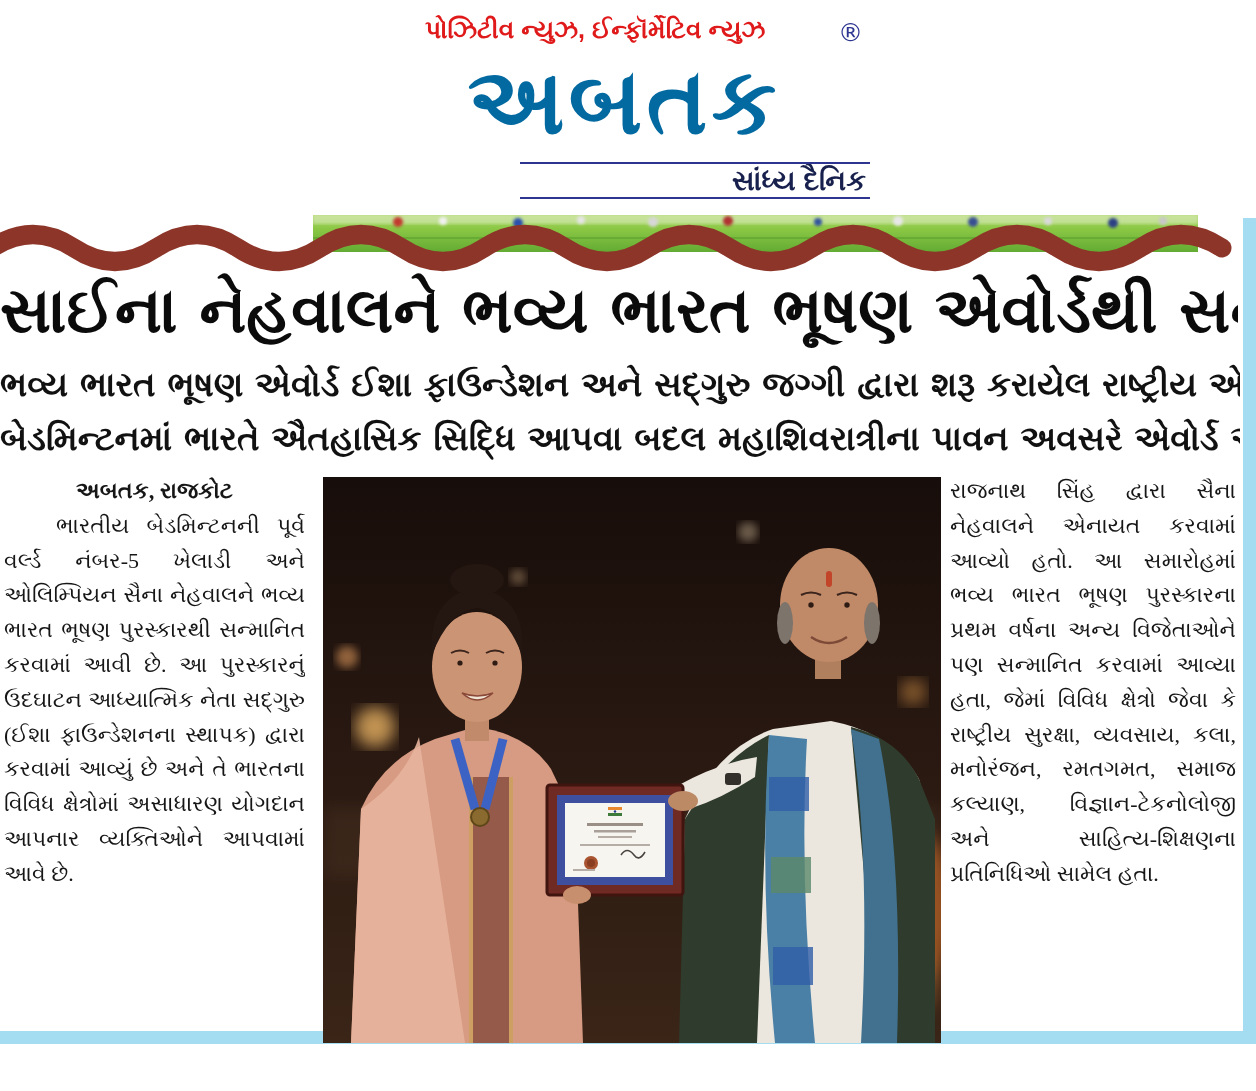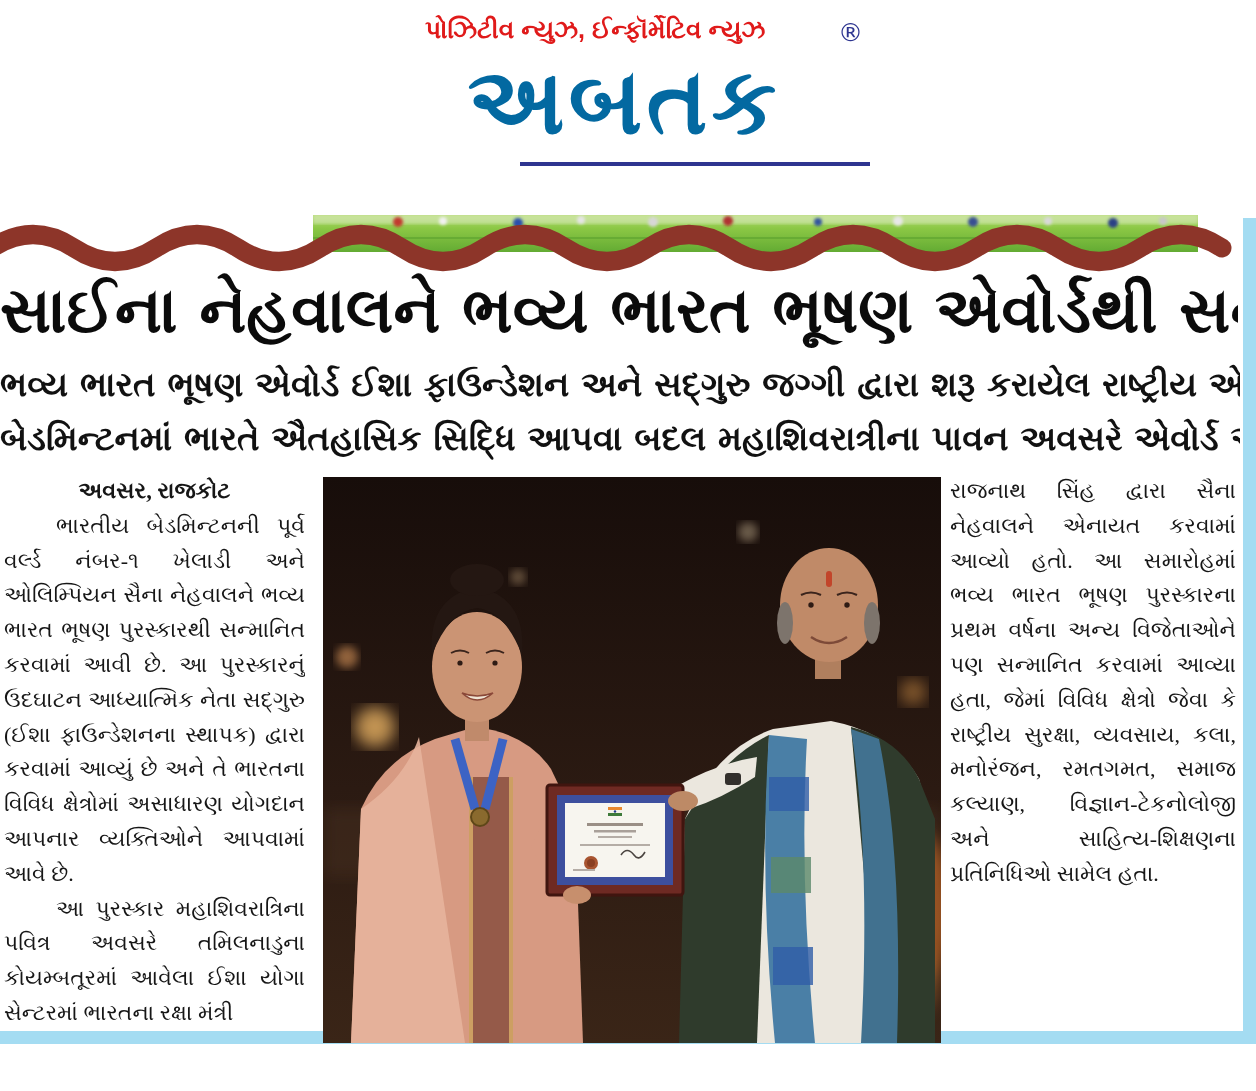--- a/index.html
+++ b/index.html
@@ -87,20 +87,21 @@
 <body>
 
 <div class="page">
 
   <header>
     <div class="tagline">પોઝિટીવ ન્યુઝ, ઈન્ફૉર્મેટિવ ન્યુઝ</div>
     <div class="logo">અબતક</div>
     <div class="rmark">®</div>
     <div class="subtitle-block">
       <div class="rule"></div>
+      <div class="subtitle">સાંધ્ય દૈનિક</div>
       <div class="rule"></div>
     </div>
   </header>
 
   <div class="grass-strip">
     <svg viewBox="0 0 885 37" preserveAspectRatio="none" width="100%" height="100%">
       <defs>
         <linearGradient id="gg" x1="0" y1="0" x2="0" y2="1">
           <stop offset="0" stop-color="#b8dc7a"></stop>
             <stop offset="0.35" stop-color="#8cc845"></stop>
@@ -134,23 +135,22 @@
   </svg>
 
   <h1 class="headline">સાઈના નેહવાલને ભવ્ય ભારત ભૂષણ એવોર્ડથી સન્માનિત કરાયા</h1>
 
   <div class="subheadline">
     <div>ભવ્ય ભારત ભૂષણ એવોર્ડ ઈશા ફાઉન્ડેશન અને સદ્ગુરુ જગ્ગી દ્વારા શરૂ કરાયેલ રાષ્ટ્રીય એવોર્ડ, સાઈનાને</div>
     <div>બેડમિન્ટનમાં ભારતે ઐતહાસિક સિદ્ધિ આપવા બદલ મહાશિવરાત્રીના પાવન અવસરે એવોર્ડ અપાયો</div>
   </div>
 
   <div class="col col-left">
-    <div class="dateline">અવસર, રાજકોટ</div>
-    <p class="indent">ભારતીય બેડમિન્ટનની પૂર્વ વર્લ્ડ નંબર-૧ ખેલાડી અને ઓલિમ્પિયન સૈના નેહવાલને ભવ્ય ભારત ભૂષણ પુરસ્કારથી સન્માનિત કરવામાં આવી છે. આ પુરસ્કારનું ઉદઘાટન આધ્યાત્મિક નેતા સદ્ગુરુ (ઈશા ફાઉન્ડેશનના સ્થાપક) દ્વારા કરવામાં આવ્યું છે અને તે ભારતના વિવિધ ક્ષેત્રોમાં અસાધારણ યોગદાન આપનાર વ્યક્તિઓને આપવામાં આવે છે.</p>
-    <p class="indent">આ પુરસ્કાર મહાશિવરાત્રિના પવિત્ર અવસરે તમિલનાડુના કોયમ્બતૂરમાં આવેલા ઈશા યોગા સેન્ટરમાં ભારતના રક્ષા મંત્રી</p>
+    <div class="dateline">અબતક, રાજકોટ</div>
+    <p class="indent">ભારતીય બેડમિન્ટનની પૂર્વ વર્લ્ડ નંબર-5 ખેલાડી અને ઓલિમ્પિયન સૈના નેહવાલને ભવ્ય ભારત ભૂષણ પુરસ્કારથી સન્માનિત કરવામાં આવી છે. આ પુરસ્કારનું ઉદઘાટન આધ્યાત્મિક નેતા સદ્ગુરુ (ઈશા ફાઉન્ડેશનના સ્થાપક) દ્વારા કરવામાં આવ્યું છે અને તે ભારતના વિવિધ ક્ષેત્રોમાં અસાધારણ યોગદાન આપનાર વ્યક્તિઓને આપવામાં આવે છે.</p>
   </div>
 
   <figure class="photo">
     <svg viewBox="0 0 618 566" preserveAspectRatio="none" role="img">
       <defs>
         <linearGradient id="pbg" x1="0" y1="0" x2="0" y2="1">
           <stop offset="0" stop-color="#170d0a"></stop>
             <stop offset="0.55" stop-color="#2b1a12"></stop>
             <stop offset="1" stop-color="#3a2517"></stop>
         </linearGradient>

